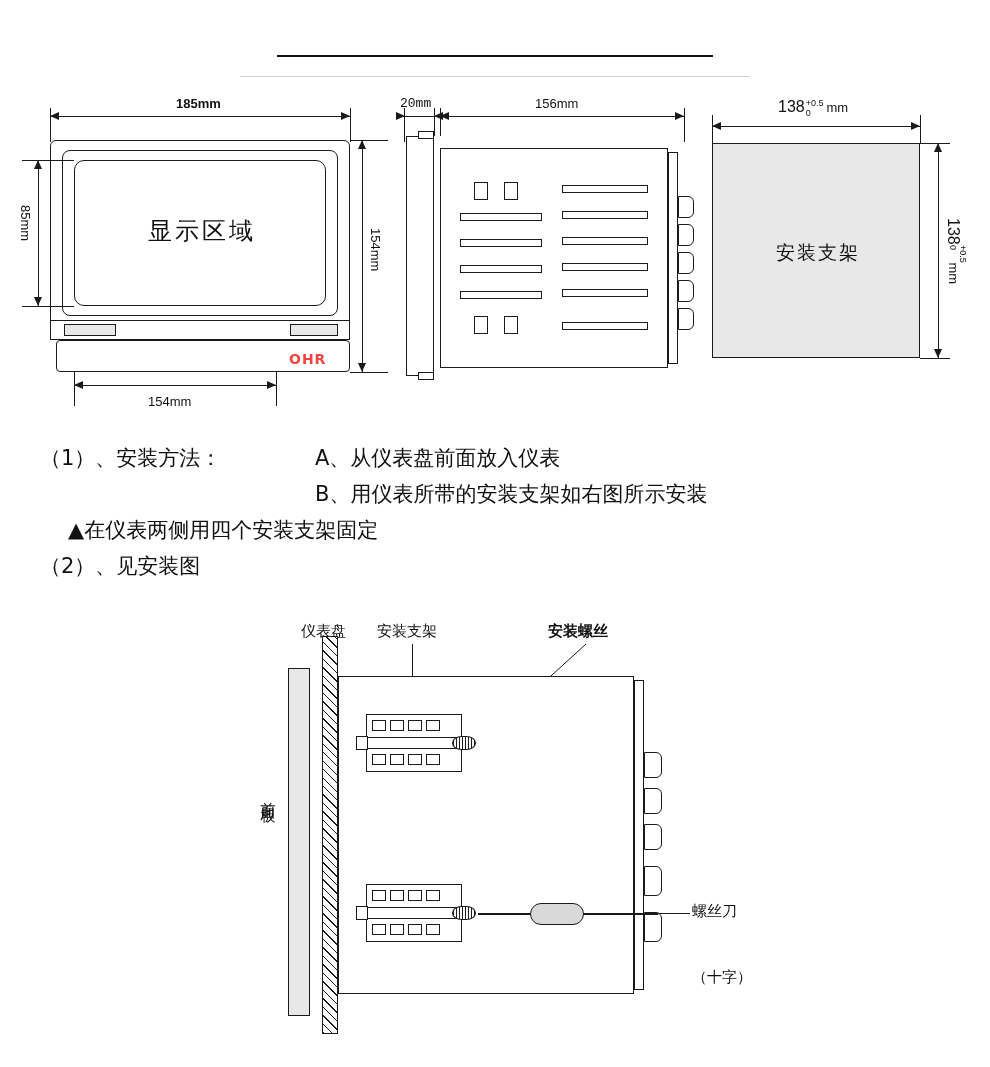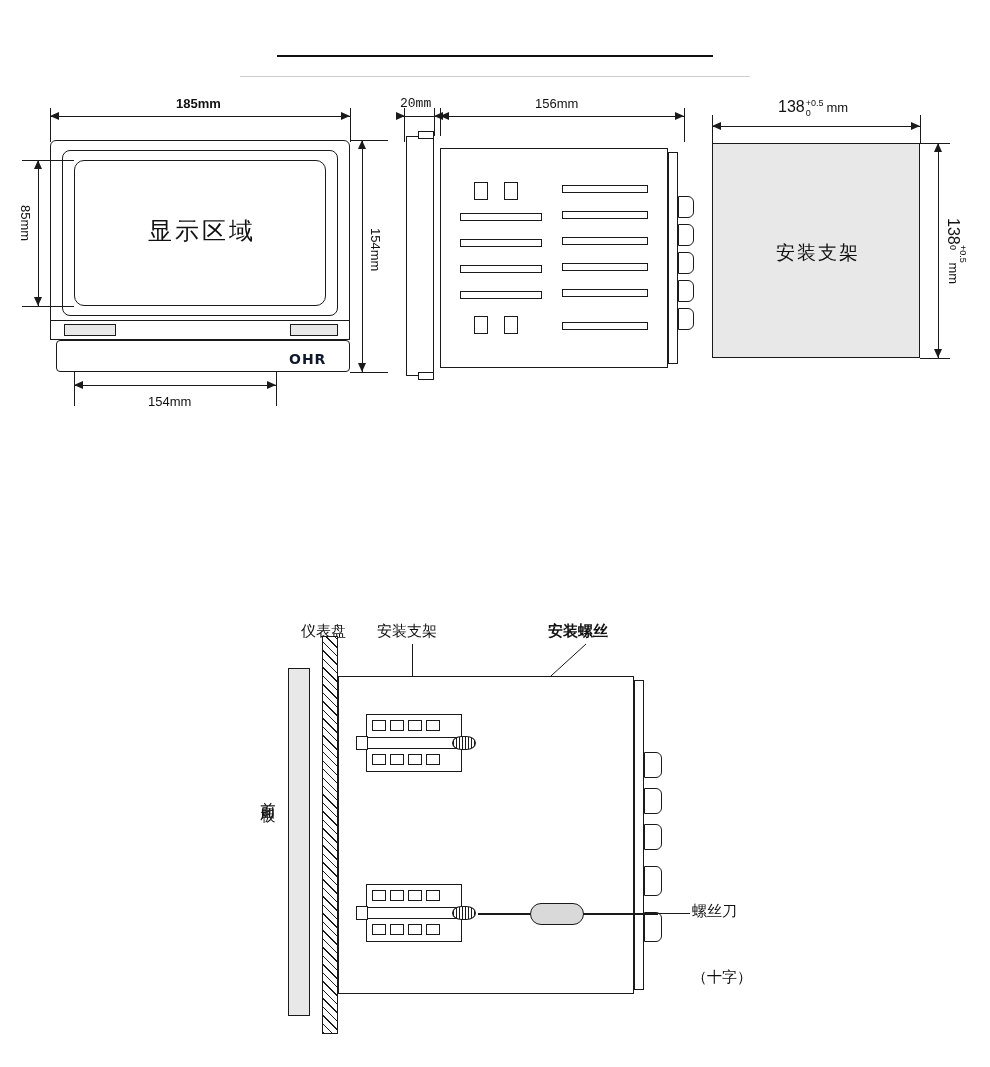--- a/index.html
+++ b/index.html
@@ -65,21 +65,21 @@
     position: absolute;
     border: 1px solid #1a1a1a;
     box-sizing: border-box;
   }
   .fillgrey { background: #e8e8e8; }
   .fillwhite { background: #ffffff; }
   .lbl {
     position: absolute;
     font-size: 13px;
     font-family: "Liberation Sans", sans-serif;
-    color: #0f172a;
+    color: #ef4444;
     white-space: nowrap;
   }
   .lbl-cn {
     position: absolute;
     font-family: "DejaVu Sans", sans-serif;
     font-size: 15px;
     color: #111;
     white-space: nowrap;
   }
   .dimtext {
@@ -277,20 +277,35 @@
     <div class="lbl-cn" style="left:776px; top:240px; font-size:19px; letter-spacing:2px;">安装支架</div>
 
     <div class="ln hl" style="left:920px; top:143px; width:30px;"></div>
     <div class="ln hl" style="left:920px; top:358px; width:30px;"></div>
     <div class="ln vl" style="left:938px; top:143px; height:215px;"></div>
     <div class="arrow-u" style="left:934px; top:143px;"></div>
     <div class="arrow-d" style="left:934px; top:349px;"></div>
     <div class="vtext" style="left:944px; top:218px; font-size:16px;"><span>138</span><span style="display:inline-block; font-size:9px; line-height:10px;"><span style="display:block;">+0.5</span><span style="display:block;">0</span></span><span style="font-size:13px;">mm</span></div>
   </div>
 
+  <div class="textblock">
+    <div class="tb-row">
+      <span class="tb-a">（1）、安装方法：</span>
+      <span class="tb-b">A、从仪表盘前面放入仪表</span>
+    </div>
+    <div class="tb-row">
+      <span class="tb-b">B、用仪表所带的安装支架如右图所示安装</span>
+    </div>
+    <div class="tb-row">
+      <span class="tb-a" style="left:28px;">▲在仪表两侧用四个安装支架固定</span>
+    </div>
+    <div class="tb-row">
+      <span class="tb-a">（2）、见安装图</span>
+    </div>
+  </div>
 
   <div>
 
     <div class="lbl-cn" style="left:301px; top:622px;">仪表盘</div>
     <div class="lbl-cn" style="left:377px; top:622px;">安装支架</div>
     <div class="lbl-cn" style="left:548px; top:622px;font-weight:bold;">安装螺丝</div>
 
     <div class="ln vl" style="left:328px; top:644px; height:24px;"></div>
     <div class="ln vl" style="left:412px; top:644px; height:70px;"></div>
 

